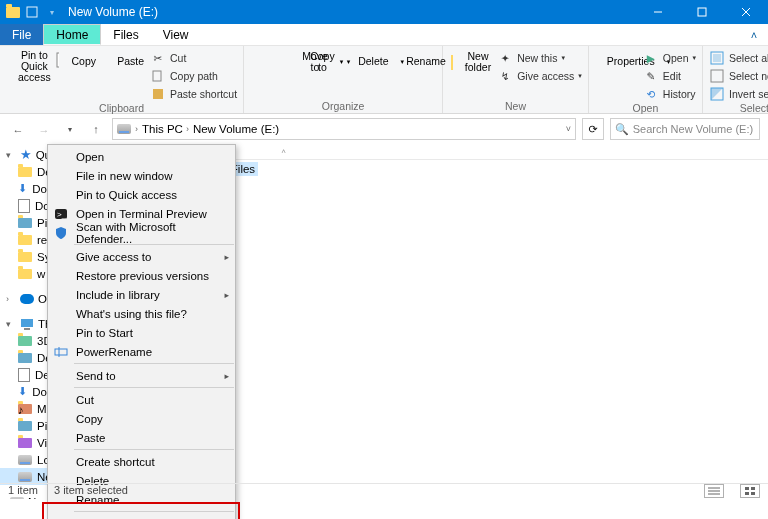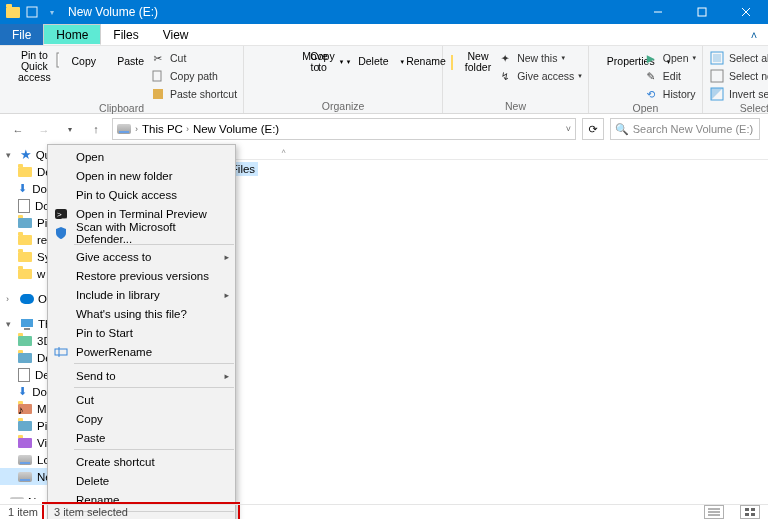--- a/index.html
+++ b/index.html
@@ -70,21 +70,21 @@
 
   
   .ctxmenu { position:absolute; left:47px; top:0; width:189px; background:#f2f2f2; border:1px solid #bcbcbc; box-shadow:2px 2px 6px rgba(0,0,0,.25); padding:2px 0;}
   .ctxmenu .mi { height:19px; display:flex; align-items:center; padding-left:28px; padding-right:18px; font-size:11.5px; position:relative;}
   .ctxmenu .mi .arrow { position:absolute; right:6px; font-size:9px; color:#555;}
   .ctxmenu .mi .mico { position:absolute; left:5px; width:16px; height:16px; display:flex; align-items:center; justify-content:center;}
   .ctxmenu .div { height:1px; background:#d0d0d0; margin:2px 1px 2px 26px;}
   .ctx-highlight { position:absolute; border:2px solid #d40000; pointer-events:none;}
 
   
-  .status { position:absolute; bottom:0; left:0; right:0; height:15px; border-top:1px solid #e5e5e5; display:flex; align-items:center; font-size:11px; color:#444; padding:0 8px; gap:16px;}
+  .status { position:absolute; bottom:0; left:0; right:0; height:36px; border-top:1px solid #e5e5e5; display:flex; font-size:11px; color:#444; padding:0 8px; gap:16px;}
   .status .spacer{flex:1;}
   .status .viewbtn{width:20px;height:14px;border:1px solid #b0b0b0;display:flex;align-items:center;justify-content:center;}
 </style>
 </head>
 <body>
 
 <div class="titlebar">
   <div class="qat">
     <span class="folder-ico"></span>
     <span class="q-btn">
@@ -434,21 +434,21 @@
       <span class="sel">
           <span class="ico-folder"></span>
           <span>Secrete Files</span>
         </span>
     </div>
   </div>
 </div>
 
 <div class="ctxmenu" style="top:144px;" id="ctx">
     <div class="mi">Open</div>
-    <div class="mi">Open in new folder</div>
+    <div class="mi">File in new window</div>
     <div class="mi">Pin to Quick access</div>
     <div class="mi">Open in Terminal Preview<span class="mico">
         <svg width="14" height="14">
           <rect x="1" y="2" width="12" height="10" rx="2" fill="#222"></rect>
           <text x="3" y="10" fill="#fff" font-size="8">&gt;_</text>
         </svg>
       </span></div>
     <div class="mi">Scan with Microsoft Defender...<span class="mico">
         <svg width="14" height="14">
           <path d="M7 1 L12 3 L12 7 C12 11 7 13 7 13 C7 13 2 11 2 7 L2 3 Z" fill="#2d7dd2"></path>

